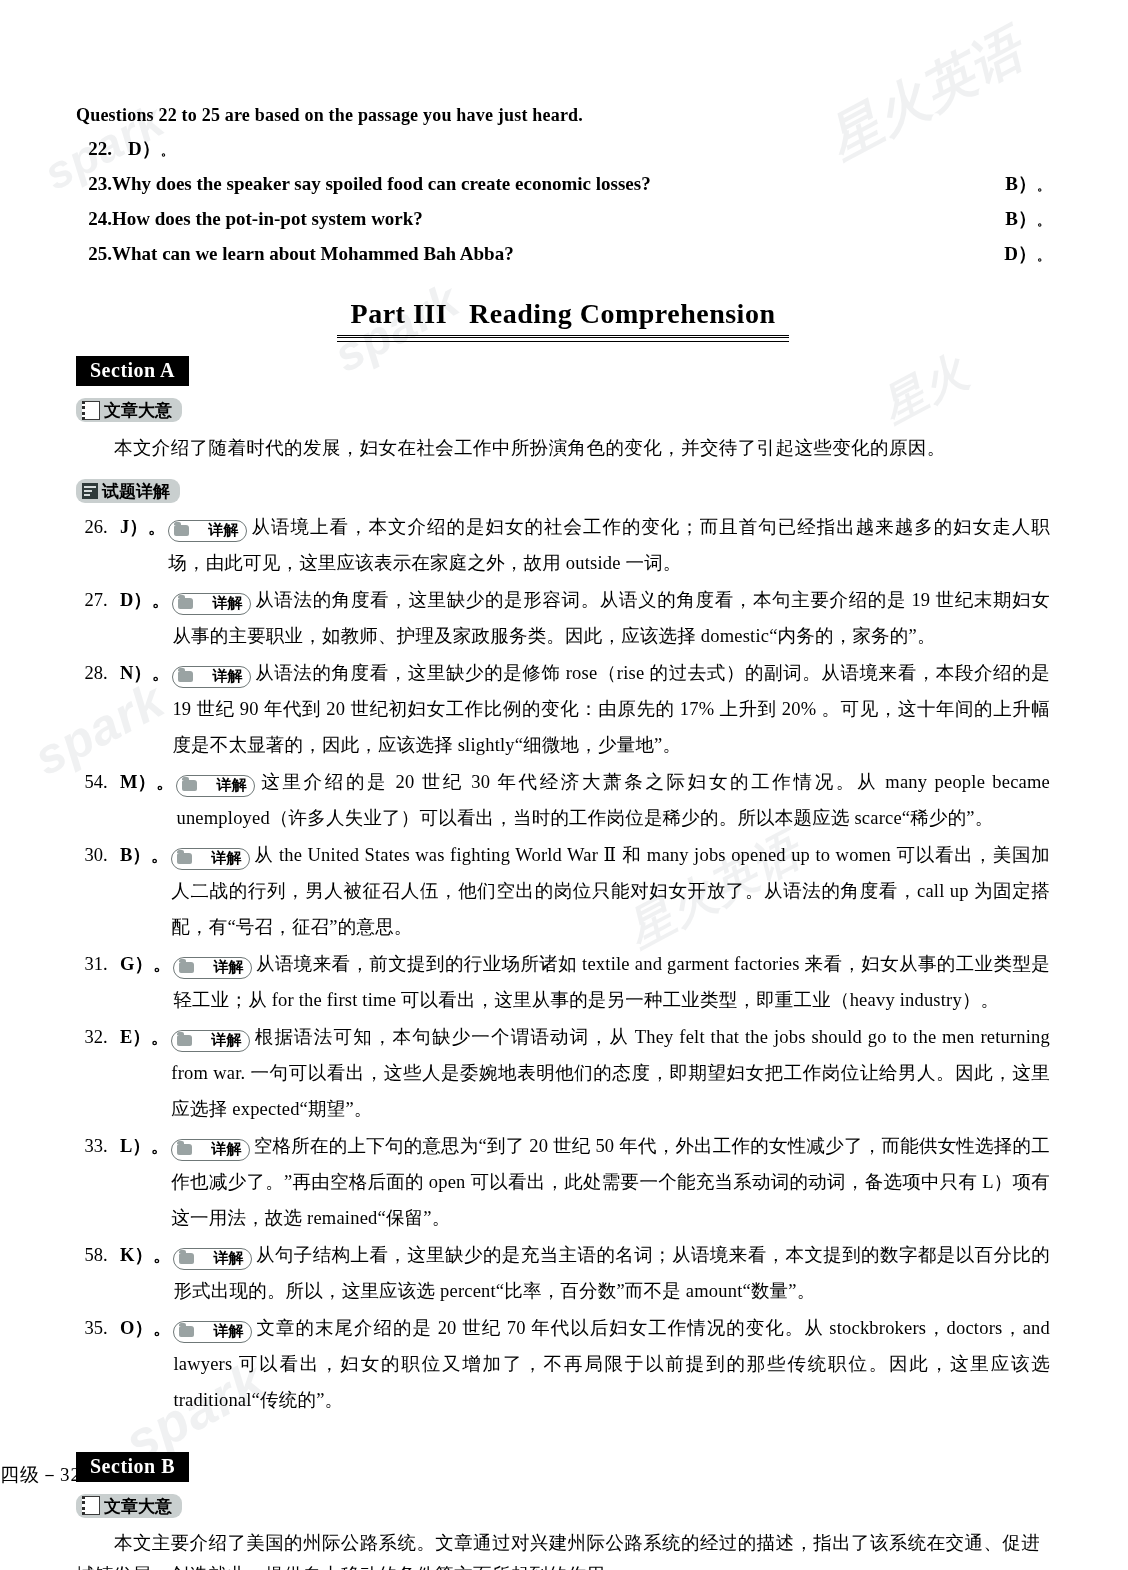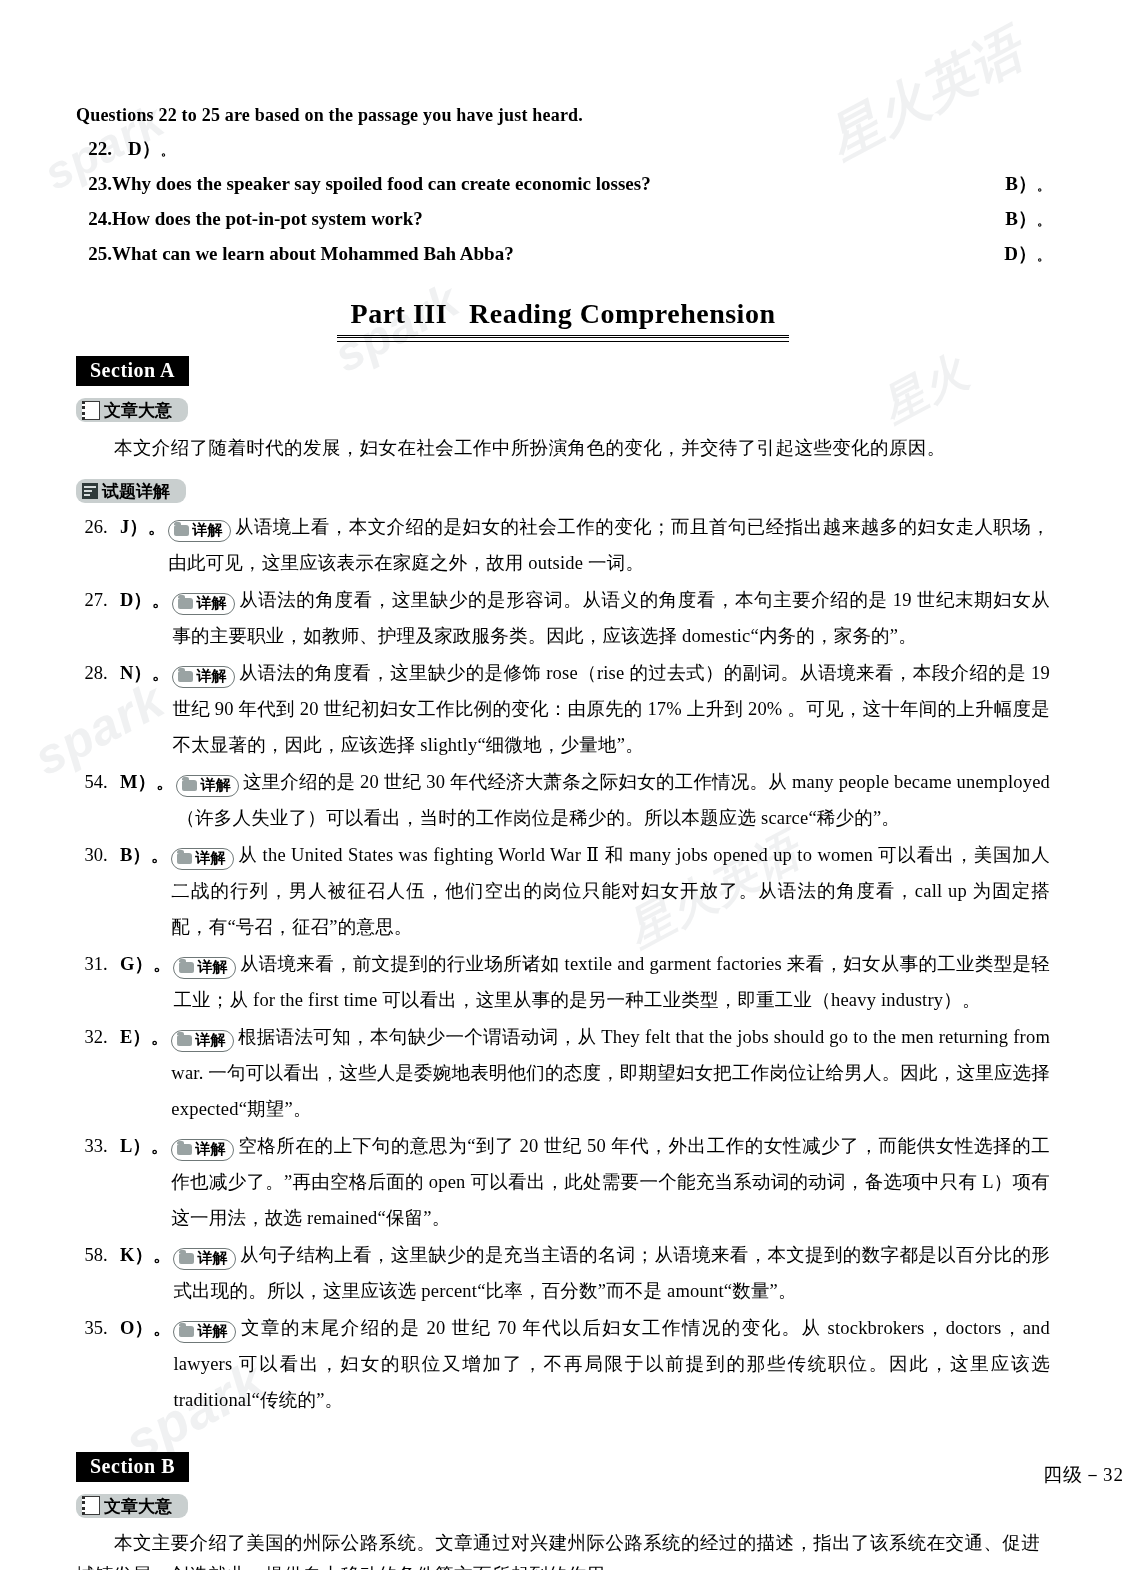--- a/index.html
+++ b/index.html
@@ -110,21 +110,21 @@
     line-height: 24px;
   }
 
   
   .gray-tag {
     display: inline-flex;
     align-items: center;
     gap: 4px;
     background: #c9cfcf;
     border-radius: 9px;
-    padding: 2px 16px 2px 6px;
+    padding: 2px 10px 2px 6px;
     font-family: "DejaVu Sans", "Liberation Sans", sans-serif;
     font-weight: bold;
     font-size: 17px;
     line-height: 20px;
     color: #000;
   }
   .icon-note {
     width: 14px; height: 17px;
     background: #fff;
     border: 1px solid #3a3a3a;
@@ -184,21 +184,21 @@
   .item-body {
     flex: 1 1 auto;
     text-align: justify;
     letter-spacing: 0.2px;
   }
 
   
   .pill {
     display: inline-flex;
     align-items: center;
-    gap: 3px;
+    gap: 19px;
     border: 1.4px solid #6f7878;
     border-radius: 11px;
     padding: 0px 7px 1px 5px;
     margin-right: 4px;
     vertical-align: -3px;
     font-family: "DejaVu Sans", "Liberation Sans", sans-serif;
     font-weight: bold;
     font-size: 15px;
     line-height: 19px;
     white-space: nowrap;
@@ -221,21 +221,21 @@
   }
 
   
   .sectionB-wrap { margin-top: 34px; }
 
   
   .footer {
     position: absolute;
     left: 0; right: 4px;
     top: 1462px;
-    text-align: right;
+    text-align: left;
     font-size: 19px;
     letter-spacing: 1px;
     z-index: 2;
   }
 
   .spacer-sm { height: 12px; }
   .spacer-md { height: 18px; }
 </style>
 </head>
 <body>

